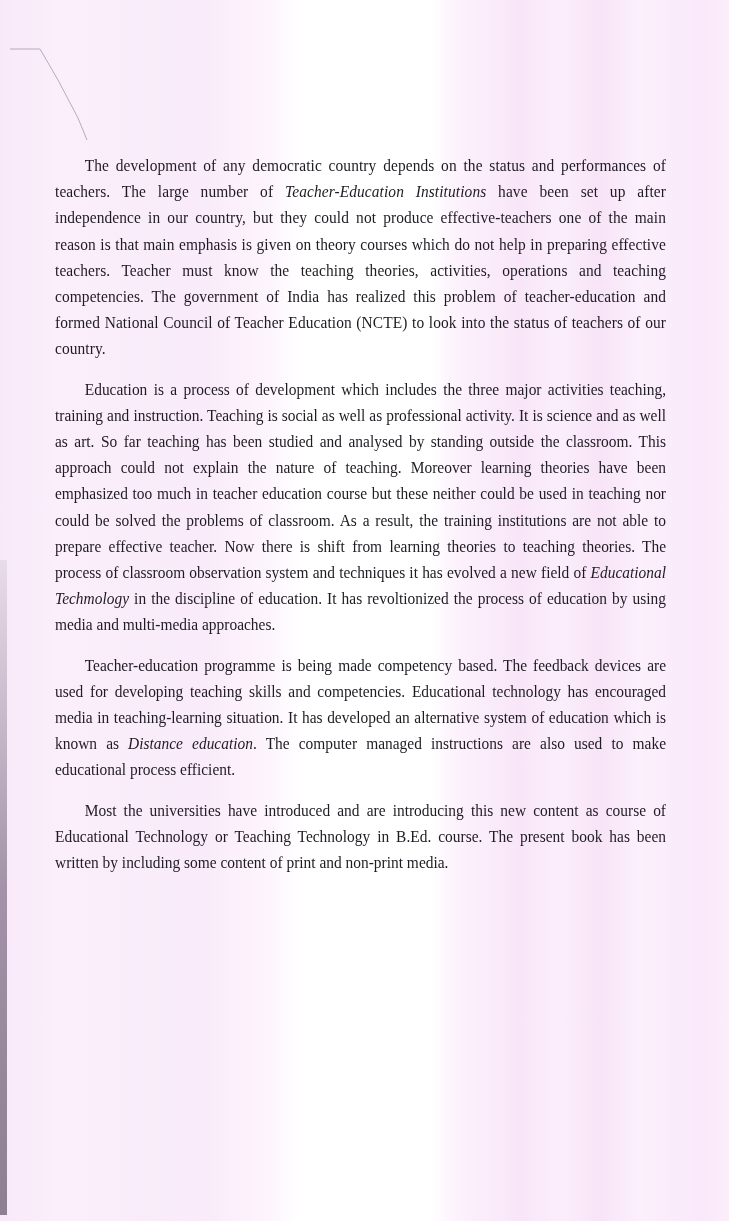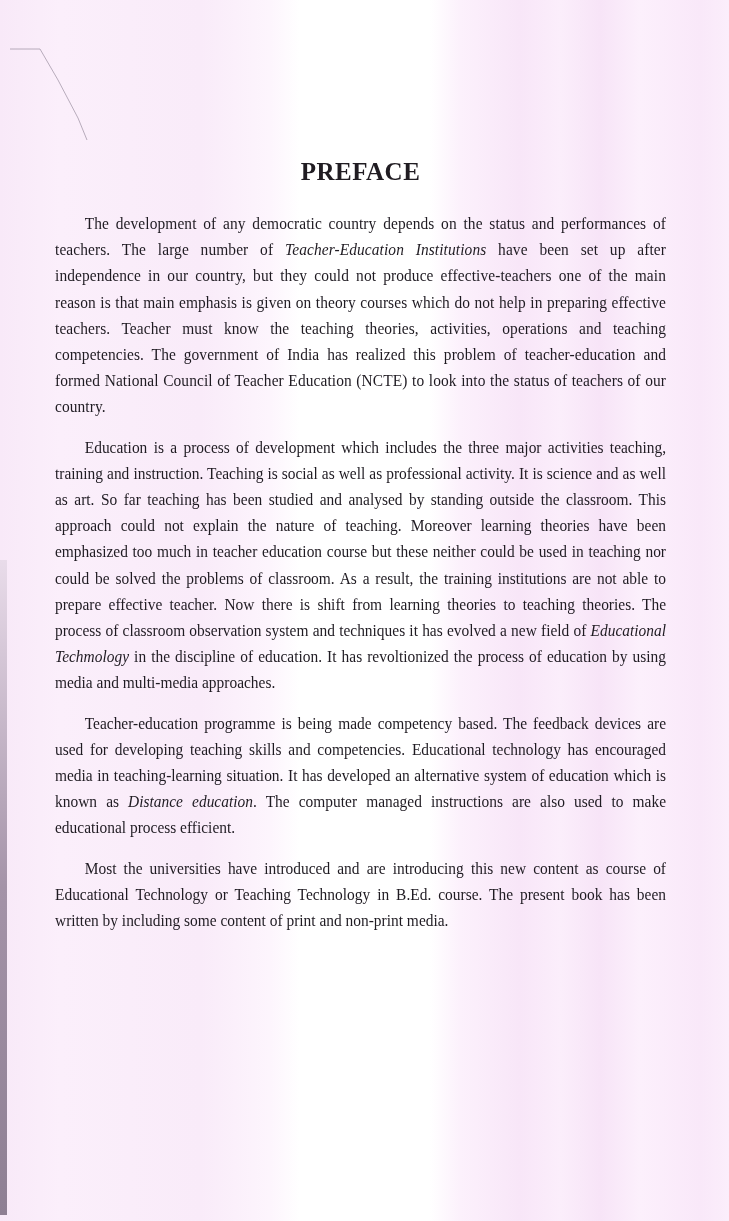--- a/index.html
+++ b/index.html
@@ -47,21 +47,20 @@
 </head>
 <body>
 
 <div class="page-bg"></div>
 <div class="left-strip"></div>
 <svg class="corner-line" viewBox="0 0 140 160">
   <path d="M10 49 L40 49 L58 80 L78 118 L87 140" fill="none" stroke="#9a8fa0" stroke-width="1" opacity="0.7"></path>
 </svg>
 
 <div class="content">
-  <h1 class="title">PREFACE</h1>
 
   <p class="para p1">
     <span>The development of any democratic country depends on the status and performances of teachers. The large number of </span><em>Teacher-Education Institutions</em><span> have been set up after independence in our country, but they could not produce effective-teachers one of the main reason is that main emphasis is given on theory courses which do not help in preparing effective teachers. Teacher must know the teaching theories, activities, operations and teaching competencies. The government of India has realized this problem of teacher-education and formed National Council of Teacher Education (NCTE) to look into the status of teachers of our country.</span>
   </p>
 
   <p class="para">
     <span>Education is a process of development which includes the three major activities teaching, training and instruction. Teaching is social as well as professional activity. It is science and as well as art. So far teaching has been studied and analysed by standing outside the classroom. This approach could not explain the nature of teaching. Moreover learning theories have been emphasized too much in teacher education course but these neither could be used in teaching nor could be solved the problems of classroom. As a result, the training institutions are not able to prepare effective teacher. Now there is shift from learning theories to teaching theories. The process of classroom observation system and techniques it has evolved a new field of </span><em>Educational Techmology</em><span> in the discipline of education. It has revoltionized the process of education by using media and multi-media approaches.</span>
   </p>
 
   <p class="para">

